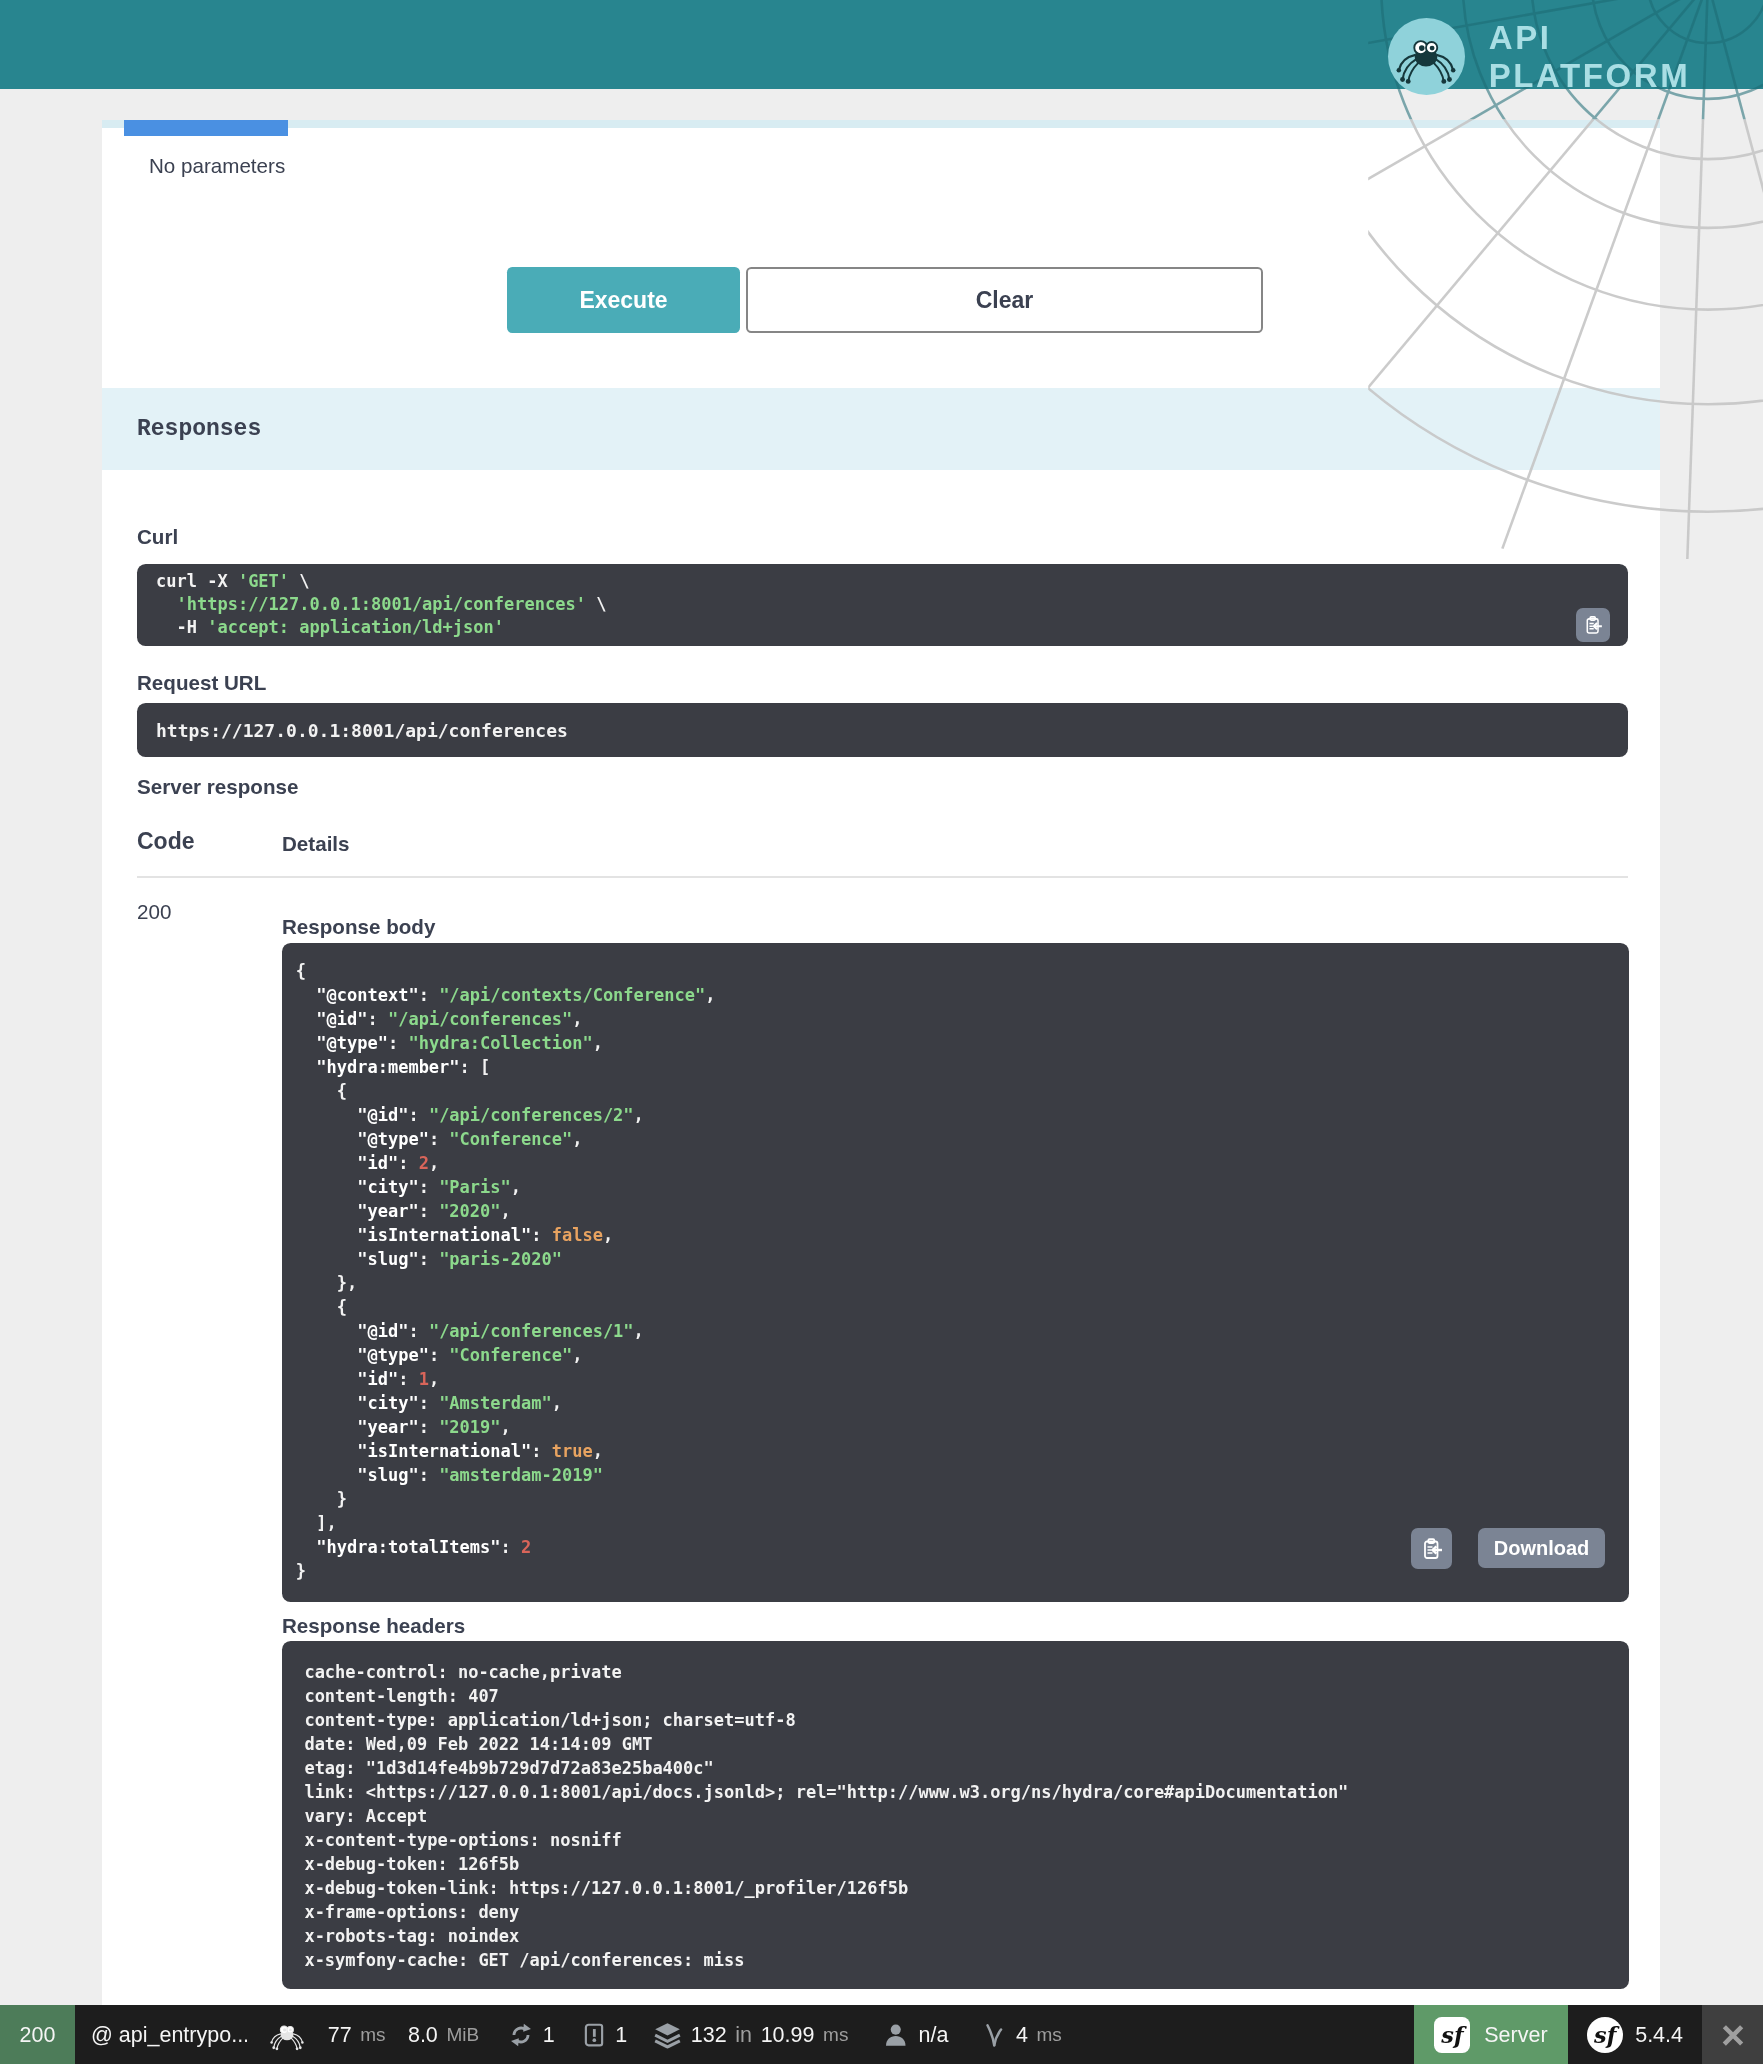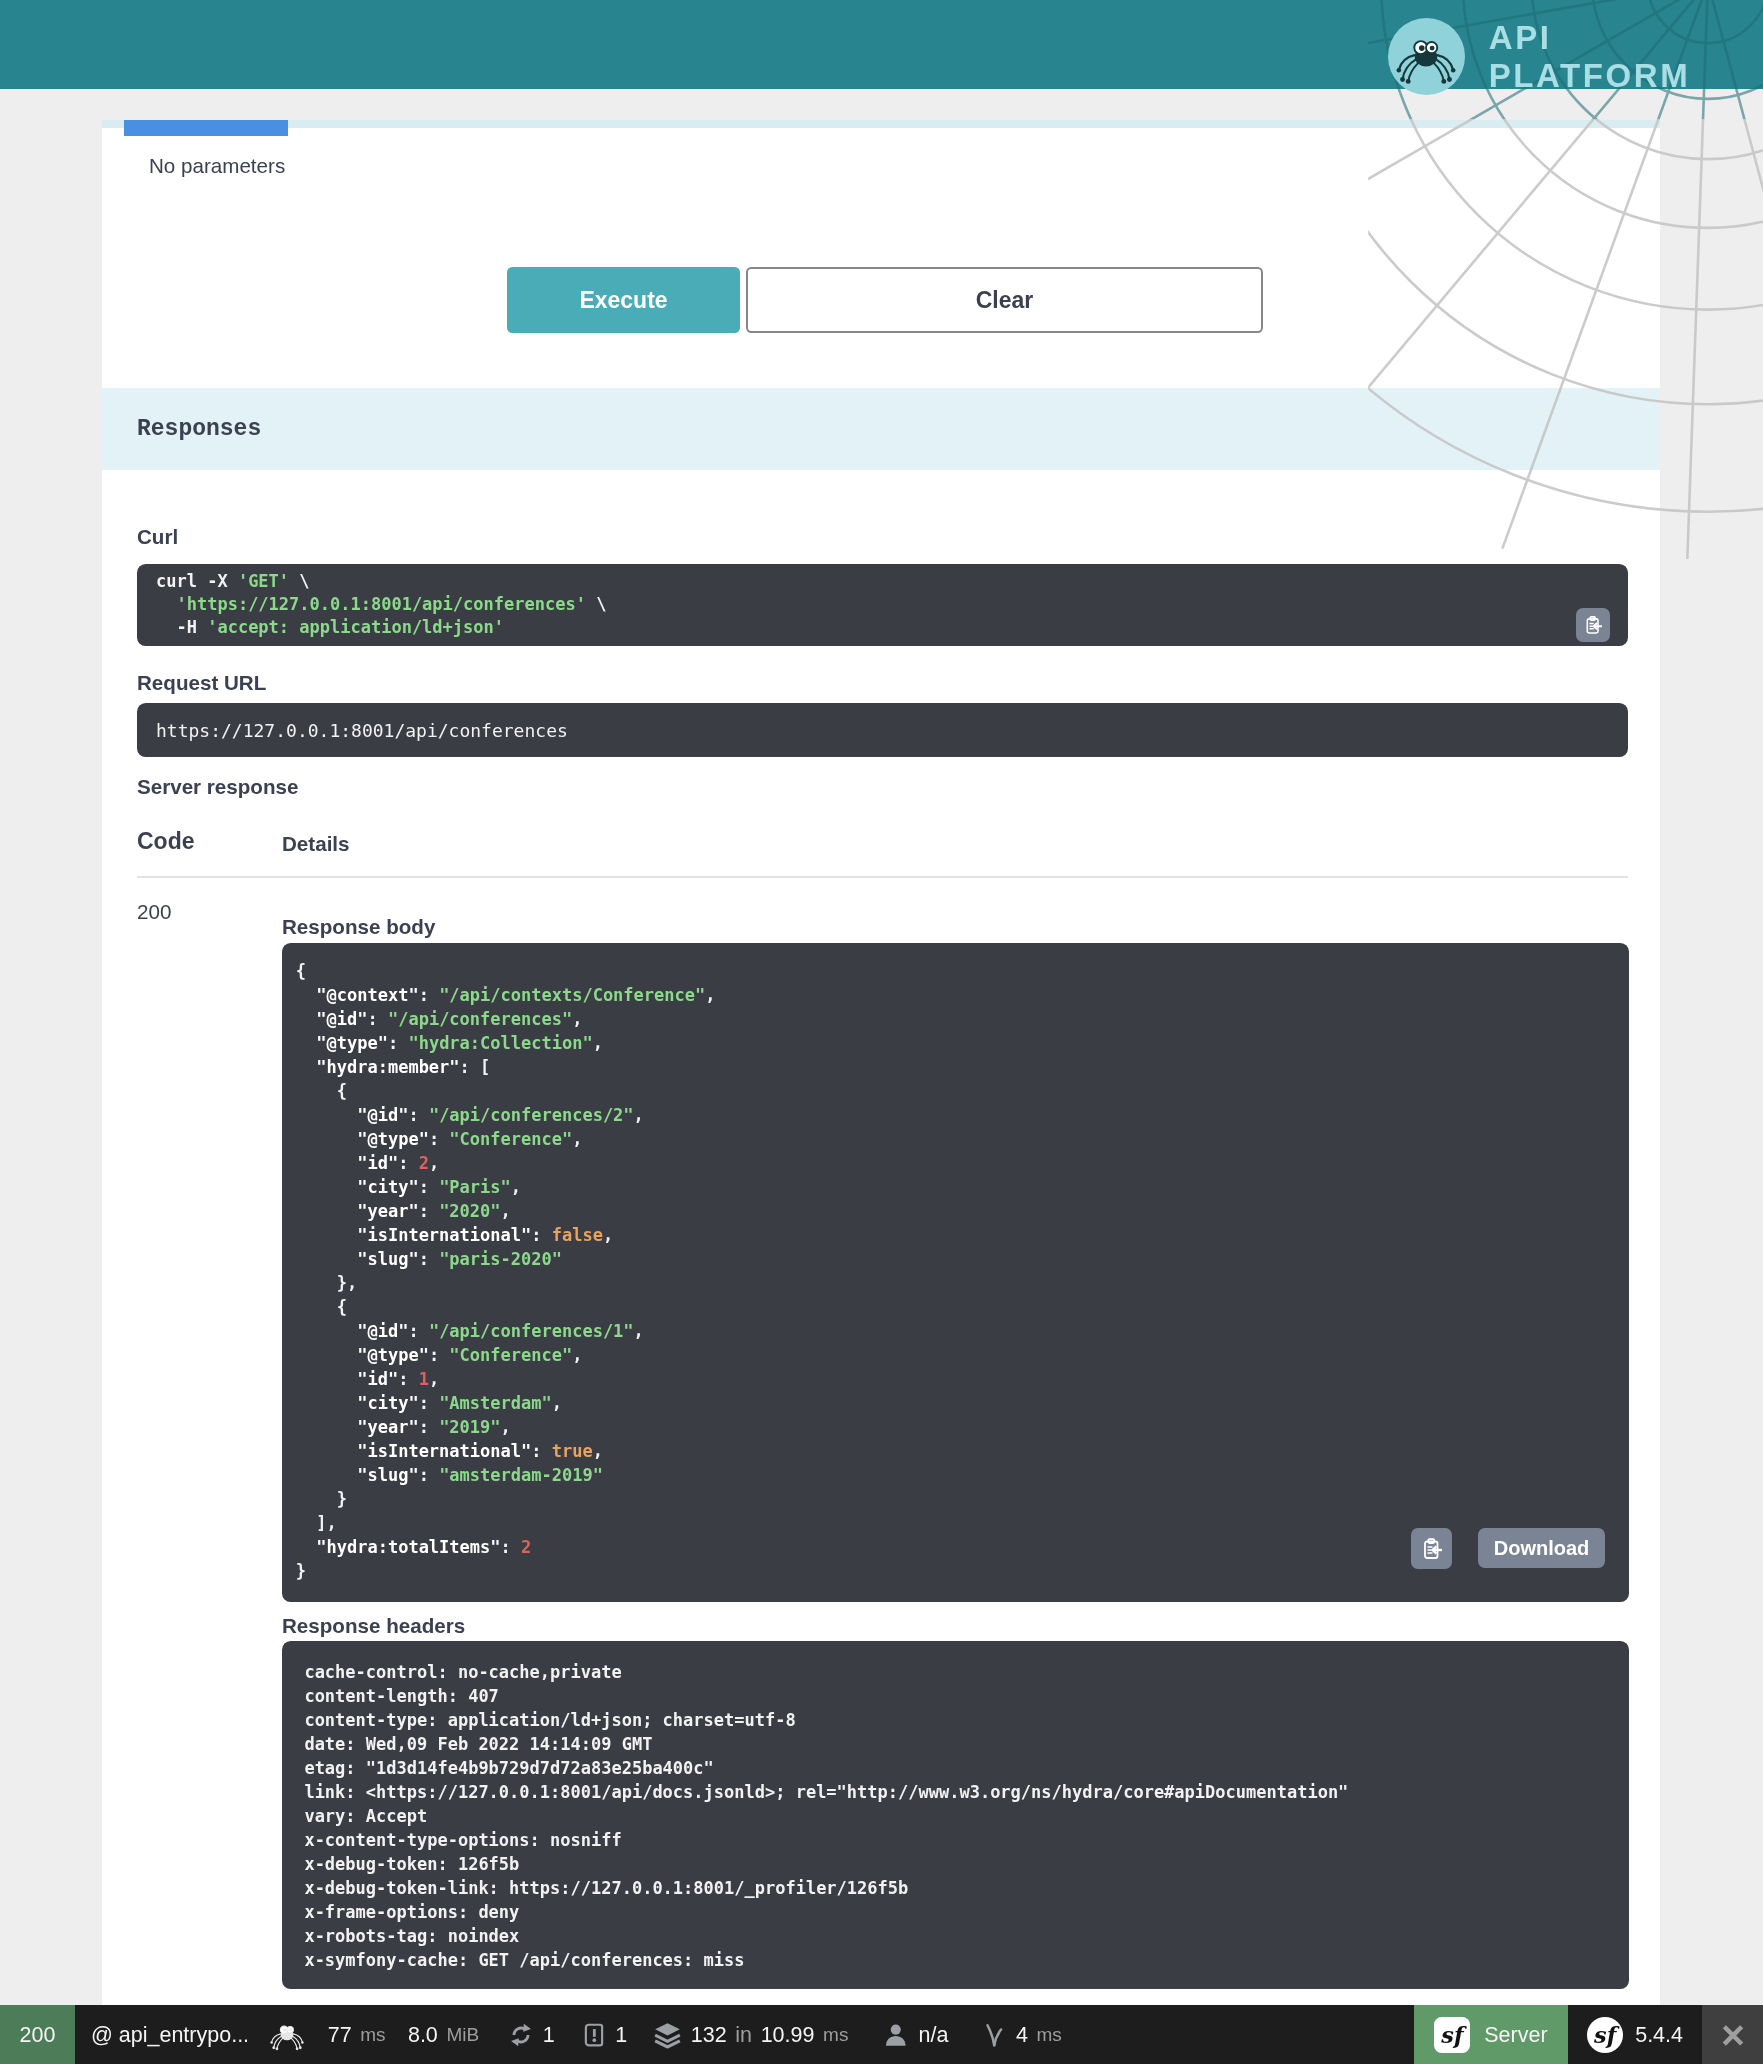--- a/index.html
+++ b/index.html
@@ -33,21 +33,21 @@
   .band{position:absolute;left:0;top:268px;width:100%;height:82px;background:var(--band_bg,#e3f2f7);
         display:flex;align-items:center;font-family:Liberation Mono, monospace;}
   .band-title{margin-left:35px;font-size:23px;font-weight:700;color:var(--text_dark,#3b4151);}
 
   .lbl{position:absolute;font-size:20.6px;font-weight:700;color:var(--text_dark,#3b4151);}
 
   .codeblock{position:absolute;background:var(--code_bg,#3b3d44);border-radius:8.6px;box-sizing:border-box;
              font-family:"DejaVu Sans Mono",monospace;color:#f2f2f2;}
   .curl-block{left:35px;top:444px;width:1491px;height:82px;padding:6px 19px;font-size:17px;line-height:23px;font-weight:700;}
   .url-block{left:35px;top:583px;width:1491px;height:54px;display:flex;align-items:center;
-             padding:0 19px;font-size:18px;font-weight:400;}
+             padding:0 19px;font-size:18px;font-weight:700;}
   .body-block{left:180px;top:823px;width:1347px;height:659px;padding:15.5px 17px 17px 13.8px;
               font-size:17px;line-height:24px;font-weight:600;}
   .headers-block{left:180px;top:1521px;width:1347px;height:348px;padding:19px 17px 16.3px 22.4px;
                  font-size:17px;line-height:24px;font-weight:600;white-space:pre;overflow:hidden;}
   .codeline{white-space:pre;}
   .tk-w{color:#f2f2f2;}
   .tk-k{color:#ffffff;font-weight:700;}
   .tk-s{color:var(--code_green,#8cd98c);}
   .tk-n{color:var(--code_red,#d9655a);}
   .tk-b{color:var(--code_orange,#e8a360);}

